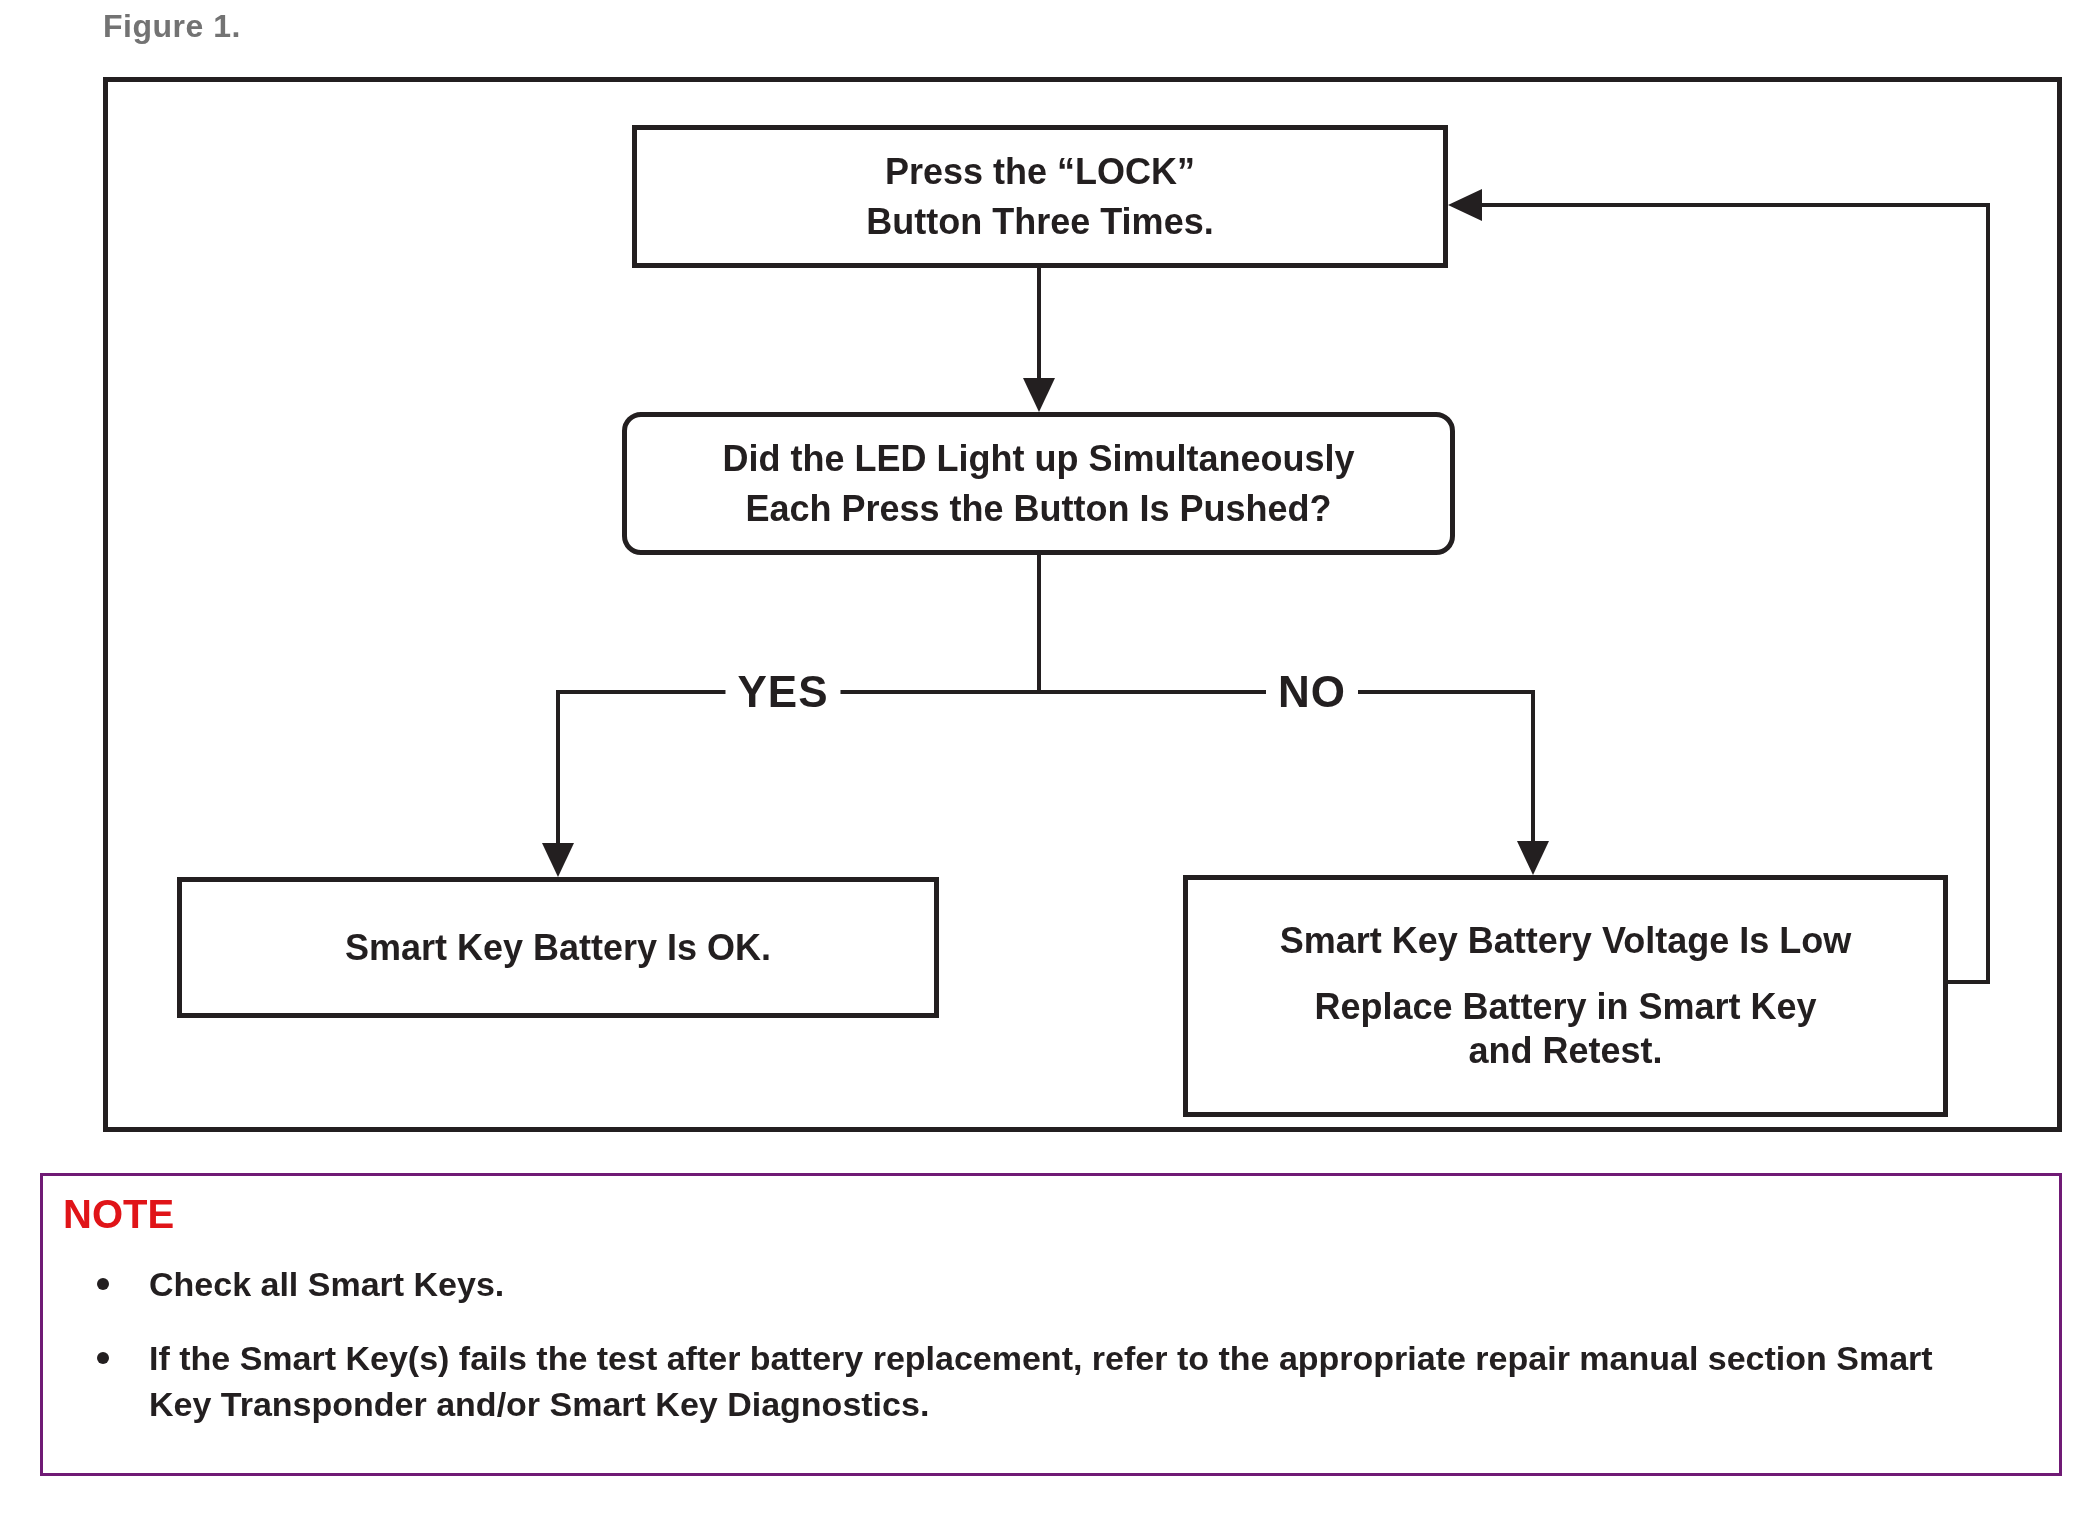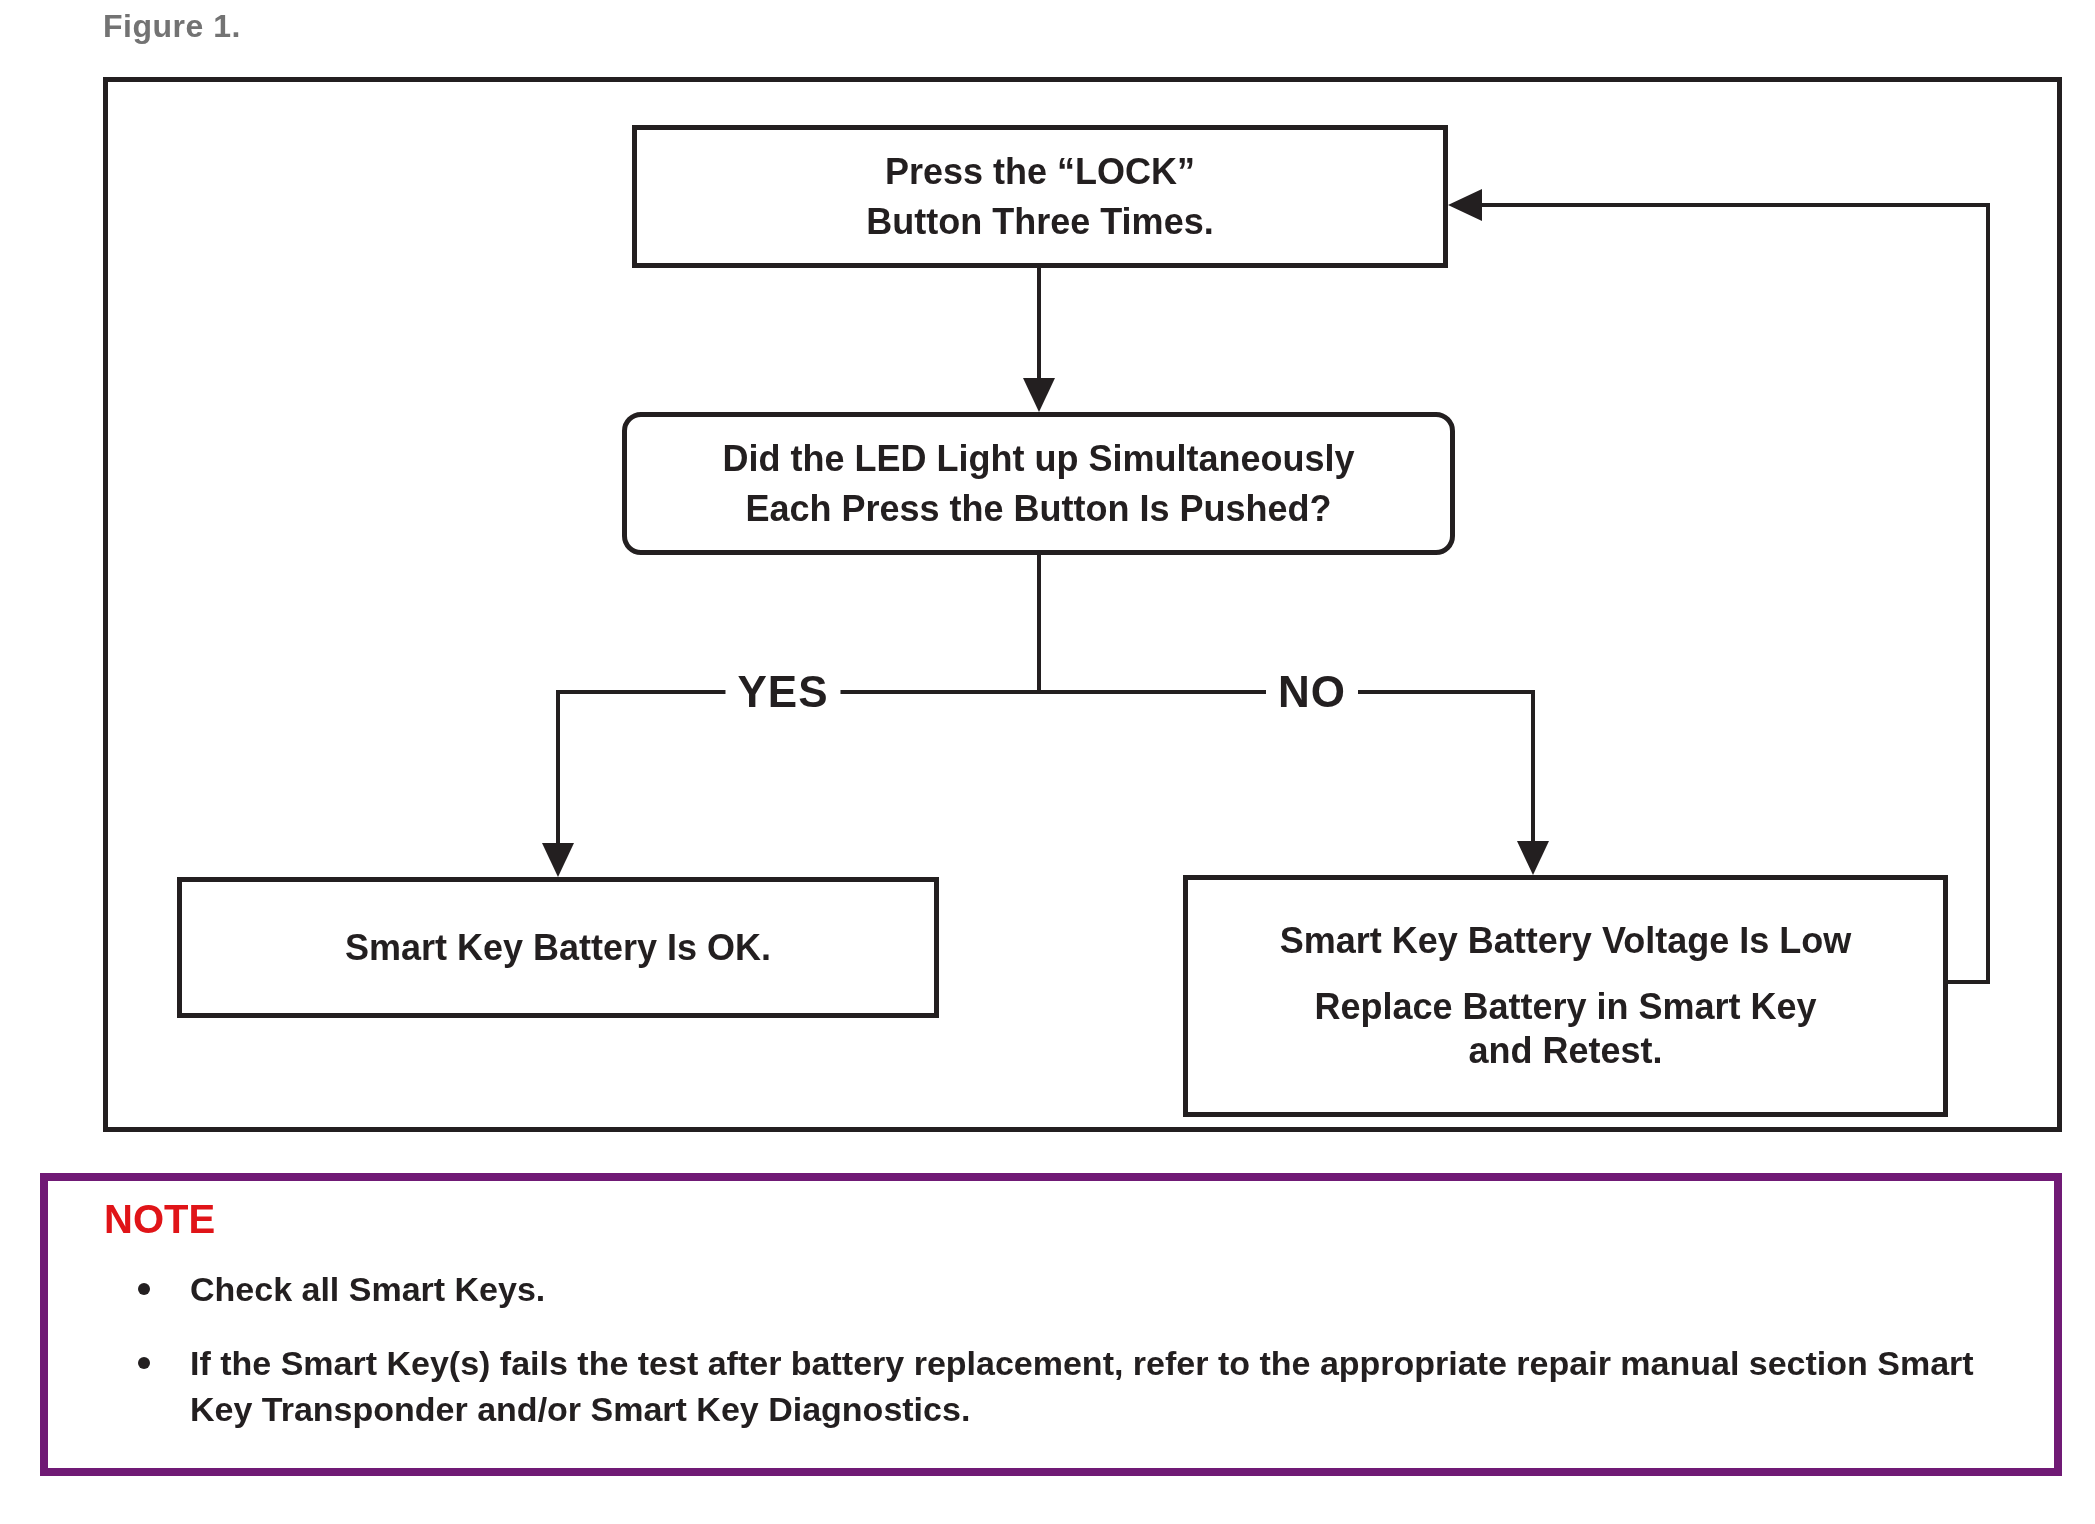--- a/index.html
+++ b/index.html
@@ -79,23 +79,23 @@
     background: #ffffff;
     padding: 0 12px;
     font-size: 44px;
     letter-spacing: 1px;
     z-index: 3;
   }
   .note-box {
     position: absolute;
     left: 40px; top: 1173px;
     width: 2022px; height: 303px;
-    border: 8px solid #701a75;
+    border: 3px solid #701a75;
     background: #ffffff;
-    padding: 16px 40px 0 56px;
+    padding: 16px 40px 0 20px;
   }
   .note-title {
     font-size: 40px;
     color: #e01418;
     margin-bottom: 24px;
   }
   .note-list {
     list-style: none;
     padding-left: 34px;
   }

